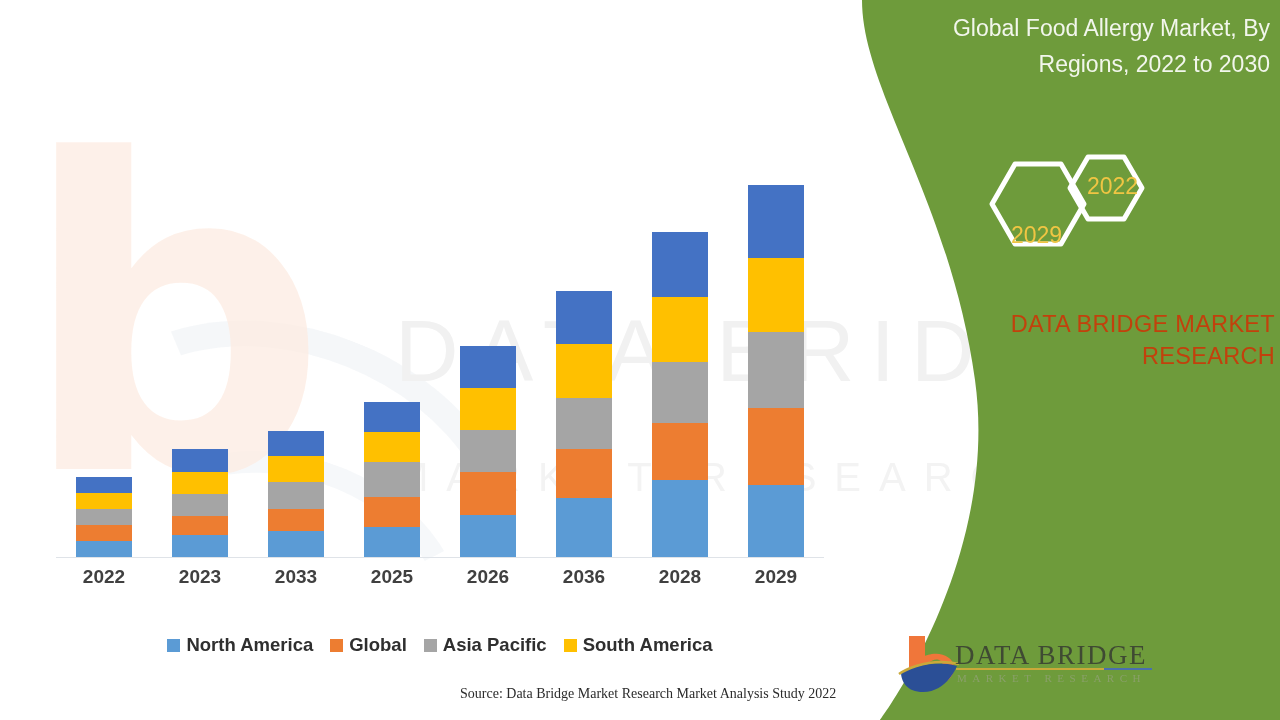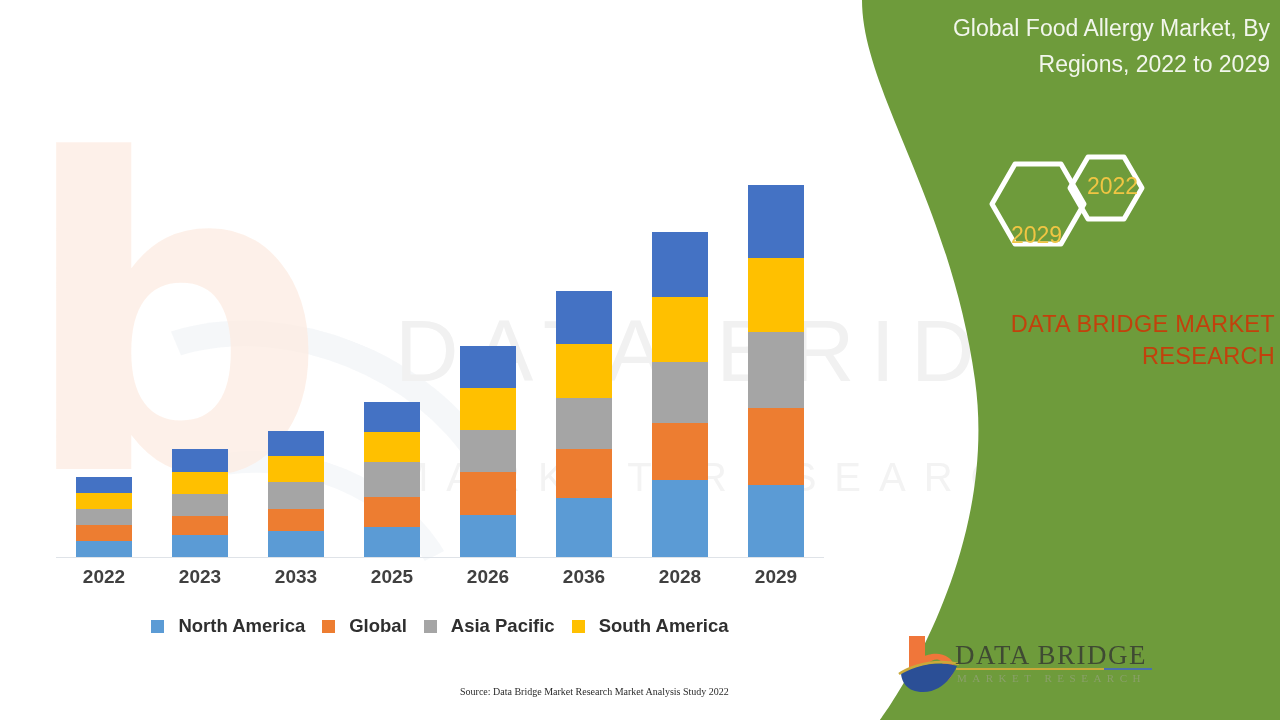--- a/index.html
+++ b/index.html
@@ -47,31 +47,31 @@
   .bar{width:56px;display:flex;flex-direction:column;justify-content:flex-end;}
   .seg{width:100%;}
 
   .xlabels{position:absolute;left:56px;top:566px;width:768px;display:flex;}
   .xlabel{flex:1 1 0;text-align:center;font-size:19px;font-weight:700;color:#404040;}
 
   .legend{
     position:absolute;left:56px;top:615px;width:768px;
     display:flex;justify-content:center;align-items:center;gap:17px;
   }
-  .legend-item{display:flex;align-items:center;gap:14px;}
+  .legend-item{display:flex;align-items:center;gap:6px;margin-top:19px;}
   .legend-swatch{width:13px;height:13px;display:block;}
   .legend-label{font-size:18.5px;font-weight:700;color:#2f2f2f;white-space:nowrap;}
 
   .footer-left{
     position:absolute;left:30px;top:684px;font-family:"Liberation Serif",serif;
     font-size:13px;color:#2b2b2b;white-space:nowrap;
   }
   .footer-right{
     position:absolute;left:460px;top:686px;font-family:"Liberation Serif",serif;
-    font-size:10px;color:#2b2b2b;white-space:nowrap;
+    font-size:14px;color:#2b2b2b;white-space:nowrap;
   }
 
   
   .green-panel{position:absolute;left:0;top:0;width:1280px;height:720px;pointer-events:none;}
   .green-panel svg{display:block;}
 
   .gp-title{
     position:absolute;left:900px;top:10px;width:370px;text-align:right;
     font-size:23px;line-height:36px;color:#f2f6ec;font-weight:400;padding-right:8px;
   }
@@ -216,21 +216,21 @@
     </div>
 
   <div class="footer-right">Source: Data Bridge Market Research Market Analysis Study 2022</div>
 
   <div class="green-panel">
     <svg width="1280" height="720" viewBox="0 0 1280 720" xmlns="http://www.w3.org/2000/svg">
       <path id="greenShape" d="M 862 0 L 1280 0 L 1280 720 L 880 720 C 880 720 1000 560 975 380 C 950 200 862 90 862 0 Z" fill="#6e9b3b"></path>
     </svg>
   </div>
 
-  <div class="gp-title">Global Food Allergy Market, By Regions, 2022 to 2029</div>
+  <div class="gp-title">Global Food Allergy Market, By Regions, 2022 to 2030</div>
 
   <div class="hexwrap">
     <svg width="260" height="130" viewBox="0 0 260 130" xmlns="http://www.w3.org/2000/svg">
       <polygon points="17,64 40,24 86,24 109,64 86,104 40,104" fill="none" stroke="#ffffff" stroke-width="5" stroke-linejoin="round"></polygon>
       <polygon points="95,48 113,17 149,17 167,48 149,79 113,79" fill="none" stroke="#ffffff" stroke-width="5" stroke-linejoin="round"></polygon>
     </svg>
     <div class="hex-label" style="left:36px;top:82px;">2029</div>
     <div class="hex-label" style="left:112px;top:33px;">2022</div>
   </div>
 

